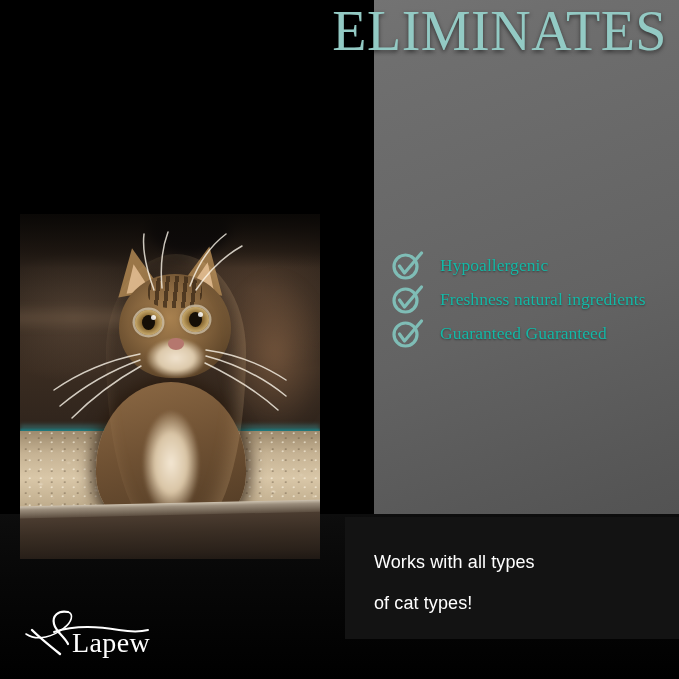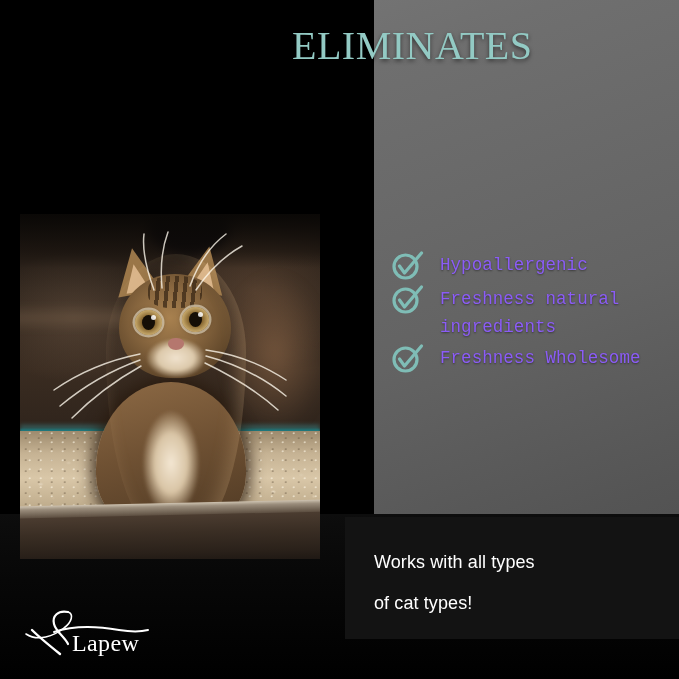--- a/index.html
+++ b/index.html
@@ -41,26 +41,26 @@
     position: absolute;
     left: 0; top: 514px;
     width: 679px; height: 165px;
     background: linear-gradient(180deg, #0d0d0d 0%, #070707 40%, #000000 100%);
   }
 
   
   .headline {
     position: absolute;
     left: 292px;
-    top: 18px;
+    top: 4px;
     width: 380px;
-    text-align: left;
+    text-align: right;
     font-family: "Liberation Serif", "DejaVu Serif", serif;
     color: #93cac4;
-    font-size: 40px;
+    font-size: 56px;
     line-height: 55px;
     letter-spacing: 0.5px;
     text-shadow: 0 2px 4px rgba(0,0,0,0.55);
   }
   .headline .hl-line { display: block; white-space: nowrap; }
   .headline .hl-line.l1 { padding-right: 5px; }
   .headline .hl-line.l2 { padding-right: 3px; }
   .headline .hl-line.l3 { padding-right: 2px; }
 
   
@@ -77,22 +77,22 @@
   }
   .check-wrap {
     flex: 0 0 32px;
     width: 32px;
     height: 30px;
     position: relative;
     margin-top: 1px;
   }
   .check-wrap svg { position: absolute; left: -2px; top: -4px; }
   .feature-label {
-    font-family: Liberation Mono, monospace;
-    color: #8b5cf6;
+    font-family: Liberation Serif, serif;
+    color: #14b8a6;
     font-size: 17.5px;
     line-height: 28px;
     letter-spacing: 0.05px;
     padding-left: 16px;
     text-shadow: 0 1px 2px rgba(0,0,0,0.45);
   }
 
   
   .callout {
     position: absolute;
@@ -289,21 +289,21 @@
     width: 130px;
     height: 58px;
   }
   .logo svg { position: absolute; left: 0; top: 0; }
   .logo-word {
     position: absolute;
     left: 48px;
     top: 26px;
     color: #ffffff;
     font-family: "Liberation Serif", "DejaVu Serif", serif;
-    font-size: 24px;
+    font-size: 28px;
     letter-spacing: 0.4px;
     line-height: 26px;
   }
 </style>
 </head>
 <body>
 
 <div id="ad">
 
   <div class="bg-gray"></div>
@@ -395,21 +395,21 @@
       <span class="feature-label">Freshness natural ingredients</span>
     </div>
 
     <div class="feature-row">
       <span class="check-wrap">
         <svg width="36" height="34" viewBox="0 0 36 34">
           <circle cx="15.5" cy="18.5" r="11.5" fill="none" stroke="#7fbdb6" stroke-width="3.2"></circle>
           <path d="M9.5 18 L14.5 25 L31.5 5" fill="none" stroke="#7fbdb6" stroke-width="3.2" stroke-linecap="round" stroke-linejoin="round"></path>
         </svg>
       </span>
-      <span class="feature-label">Freshness Wholesome</span>
+      <span class="feature-label">Guaranteed Guaranteed</span>
     </div>
 
   </div>
 
   <div class="callout">
     <div class="callout-text">
       <span>Works with all types</span>
       <span>of cat types!</span>
     </div>
   </div>

